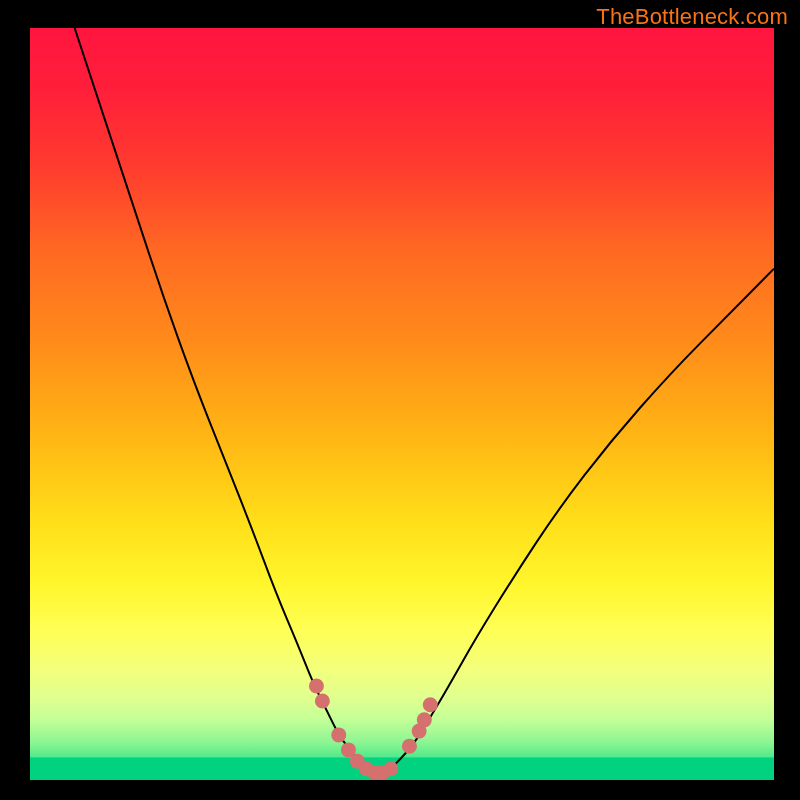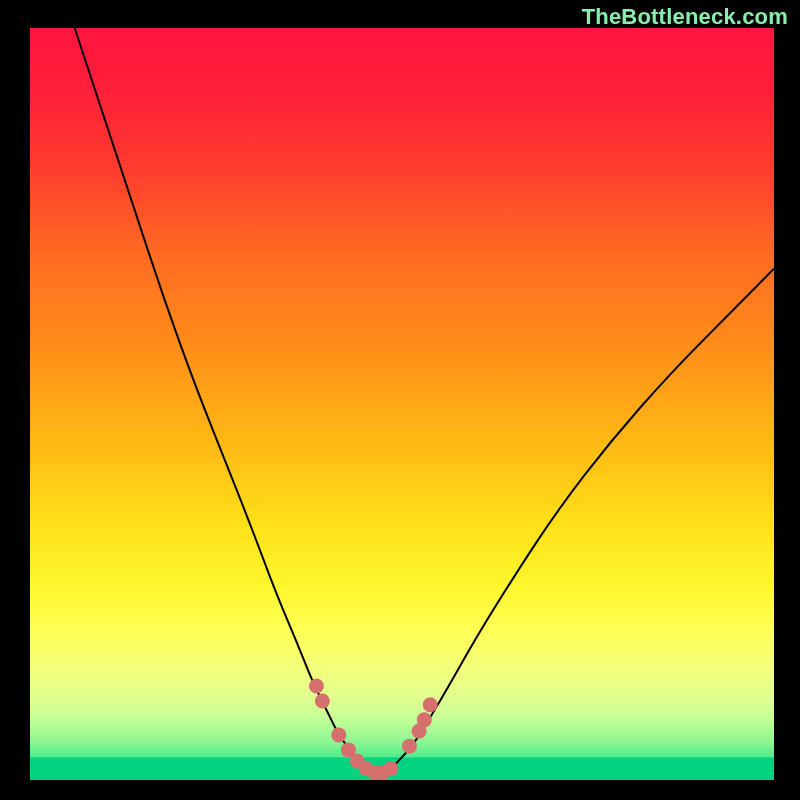--- a/index.html
+++ b/index.html
@@ -24,23 +24,23 @@
     left: 30px;
     top: 28px;
     width: 744px;
     height: 752px;
     overflow: hidden;
   }
   .watermark {
     position: absolute;
     top: 4px;
     right: 12px;
-    color: #86efac;
+    color: #f97316;
     font-size: 22px;
-    font-weight: 700;
+    font-weight: 400;
     letter-spacing: 0.2px;
     text-align: center;
   }
   svg { display: block; }
 </style>
 </head>
 <body>
 
 <div class="frame">
   <div class="watermark">TheBottleneck.com</div>

